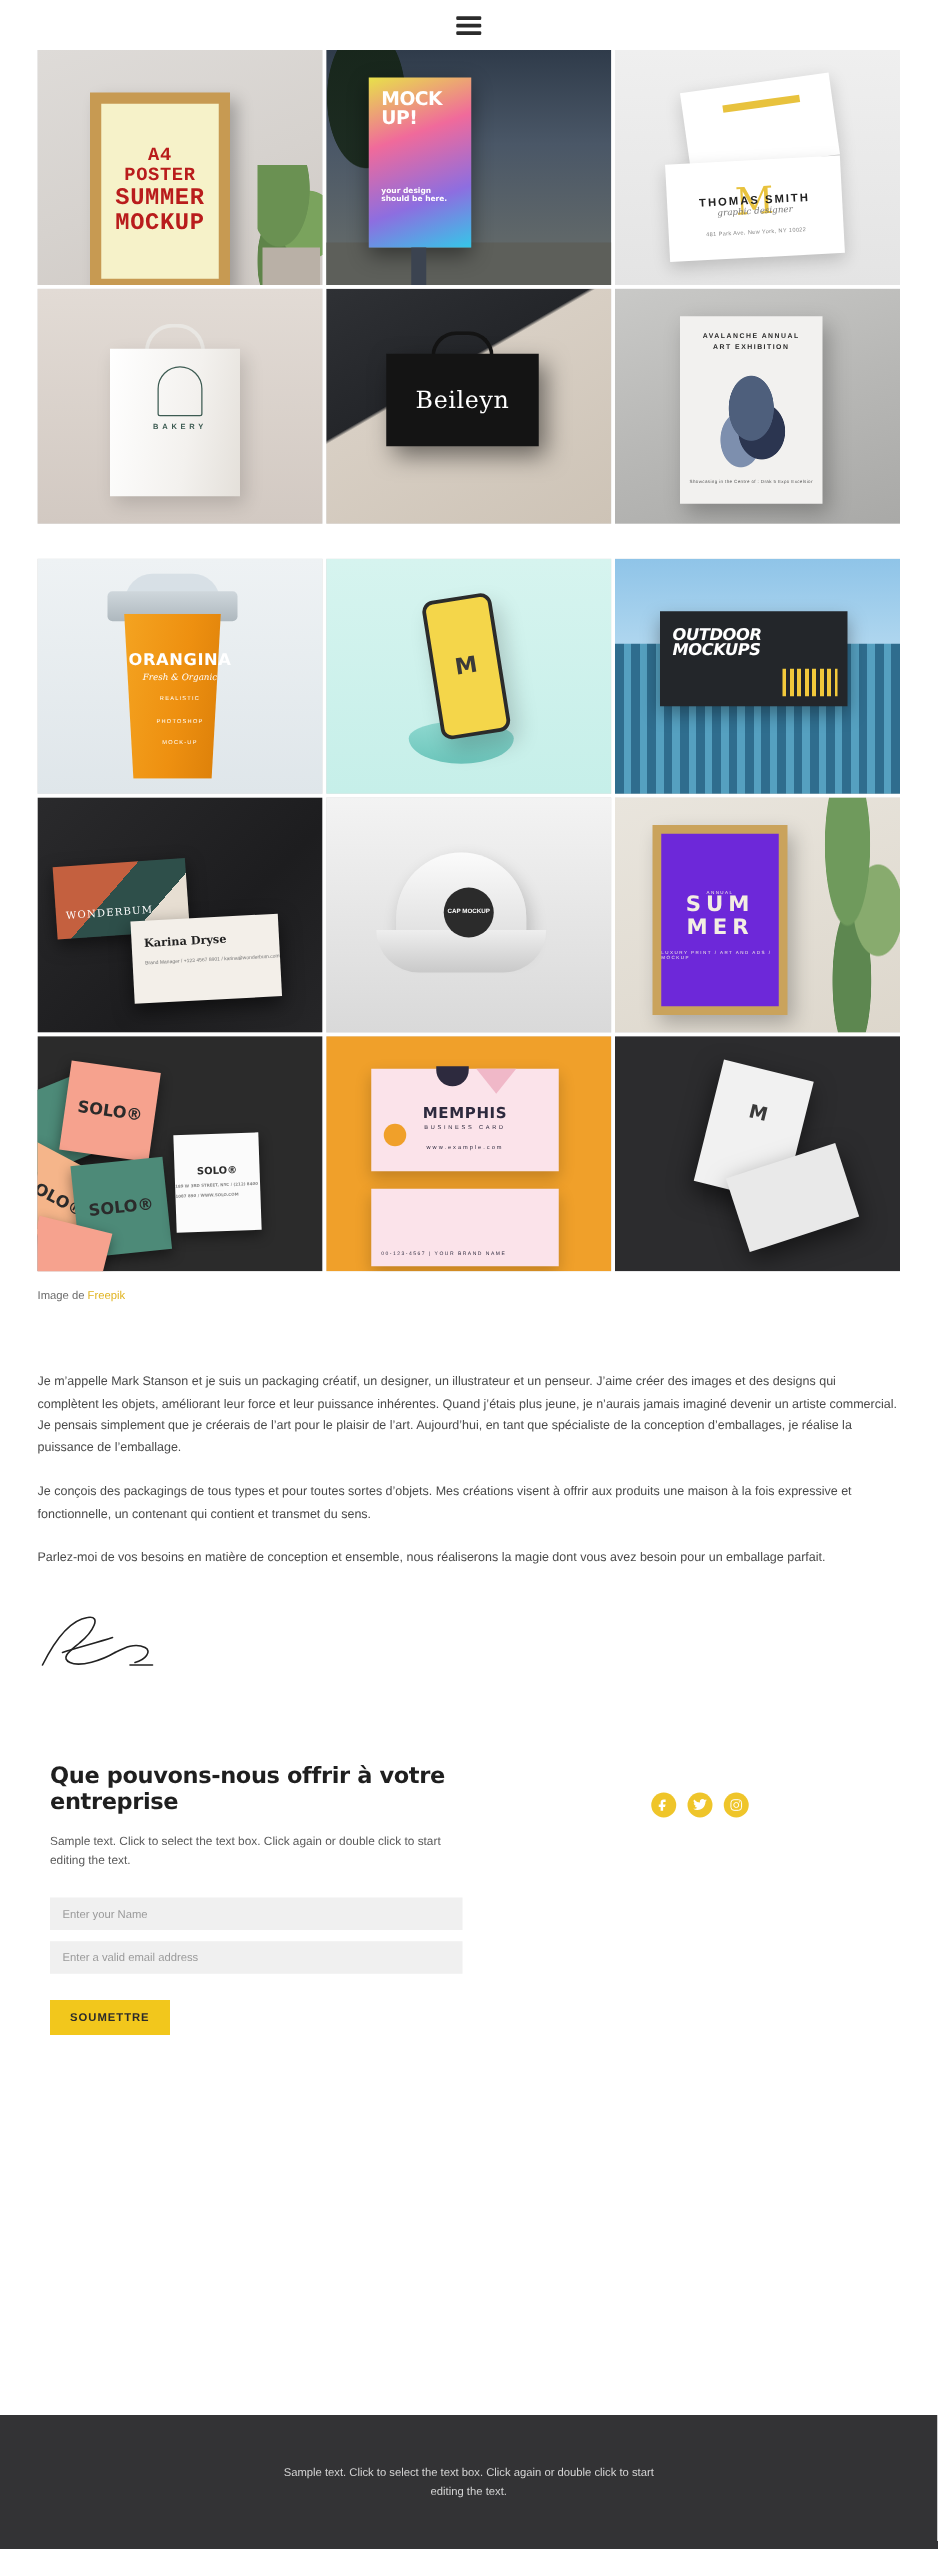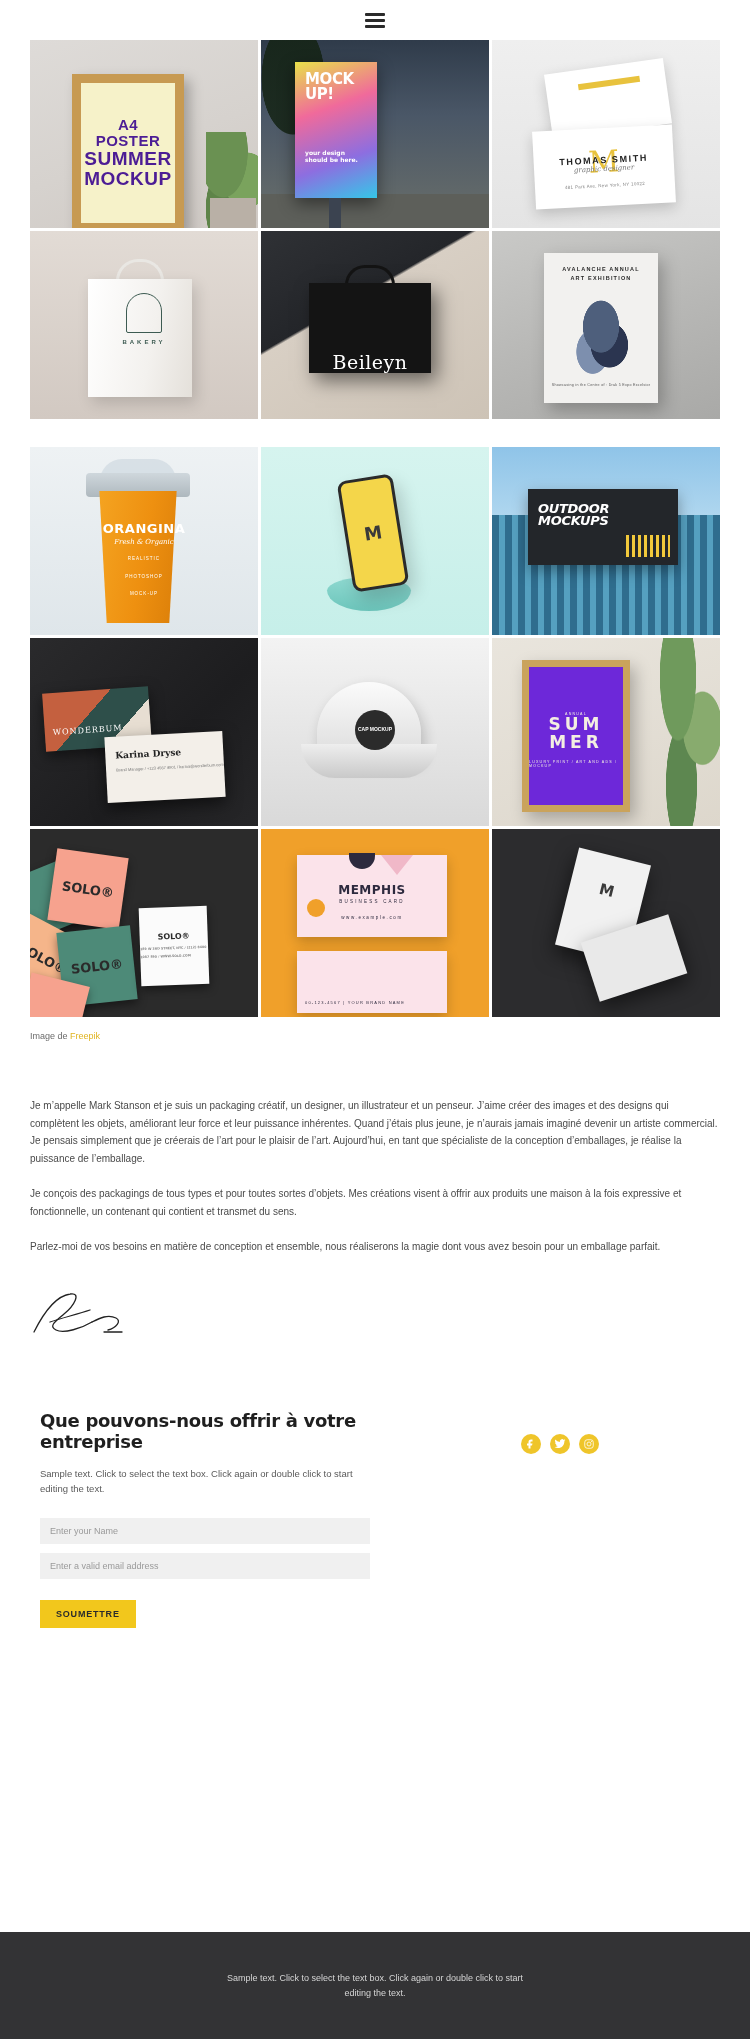--- a/index.html
+++ b/index.html
@@ -42,21 +42,21 @@
 
   
   .t-poster { background: linear-gradient(160deg,#dedbd8 0%, #d6d2ce 55%, #cfc9c4 100%); }
   .t-poster .frame {
     position: absolute; left: 42px; top: 34px; width: 112px; height: 158px;
     background: #c79a52; box-shadow: 6px 6px 12px rgba(0,0,0,.25);
   }
   .t-poster .sheet {
     position: absolute; inset: 9px; background: #f6f2c9;
     display:flex; flex-direction:column; align-items:center; justify-content:center;
-    font-family:Liberation Sans, sans-serif; font-weight:700; color:#4c1d95;
+    font-family:Liberation Mono, monospace; font-weight:700; color:#b91c1c;
     line-height: 1.05; letter-spacing: .5px; overflow:hidden;
   }
   .t-poster .sheet span { font-size: 15px; }
   .t-poster .sheet span.big { font-size: 19px; }
   .t-poster .plant {
     position:absolute; right:-6px; bottom:0; width:58px; height:96px;
     background:
       radial-gradient(ellipse at 30% 20%, #6a9152 0 42%, transparent 43%),
       radial-gradient(ellipse at 70% 50%, #7aa35d 0 40%, transparent 41%),
       radial-gradient(ellipse at 35% 80%, #5e8449 0 38%, transparent 39%);
@@ -102,23 +102,23 @@
   .t-bag .handle { position:absolute; left:86px; top:28px; width:48px; height:26px;
     border:3px solid #e9e7e3; border-bottom:none; border-radius:22px 22px 0 0; }
   .t-bag .logo { position:absolute; left:50%; top:62px; transform:translateX(-50%);
     width:36px; height:40px; border:1.5px solid #3d5b52; border-radius:18px 18px 2px 2px; }
   .t-bag .lbl { position:absolute; left:50%; top:108px; transform:translateX(-50%);
     font-size:6px; letter-spacing:3px; color:#3d5b52; font-weight:700; }
 
   
   .t-beileyn { background: linear-gradient(150deg,#2f3135 0%, #24262a 38%, #d8cfc4 39%, #cdc3b6 100%); }
   .t-beileyn .bag {
-    position:absolute; left:48px; top:52px; width:122px; height:90px; background:#141414;
+    position:absolute; left:48px; top:52px; width:122px; height:74px; background:#141414;
     box-shadow: 6px 8px 18px rgba(0,0,0,.5);
-    display:flex; align-items:flex-end; justify-content:center;
+    display:flex; align-items:center; justify-content:center;
   }
   .t-beileyn .bag span { color:#fff; font-family:"DejaVu Serif", serif; font-size:19px; letter-spacing:.5px; }
   .t-beileyn .strap { position:absolute; left:84px; top:34px; width:50px; height:22px;
     border:3px solid #141414; border-bottom:none; border-radius:20px 20px 0 0; }
 
   
   .t-avalanche { background: linear-gradient(160deg,#c9c9c7 0%, #b8b8b6 50%, #a9a9a7 100%); }
   .t-avalanche .sheet {
     position:absolute; left:52px; top:22px; width:114px; height:150px;
     background:#f2f1ef; box-shadow: 5px 7px 16px rgba(0,0,0,.25);

